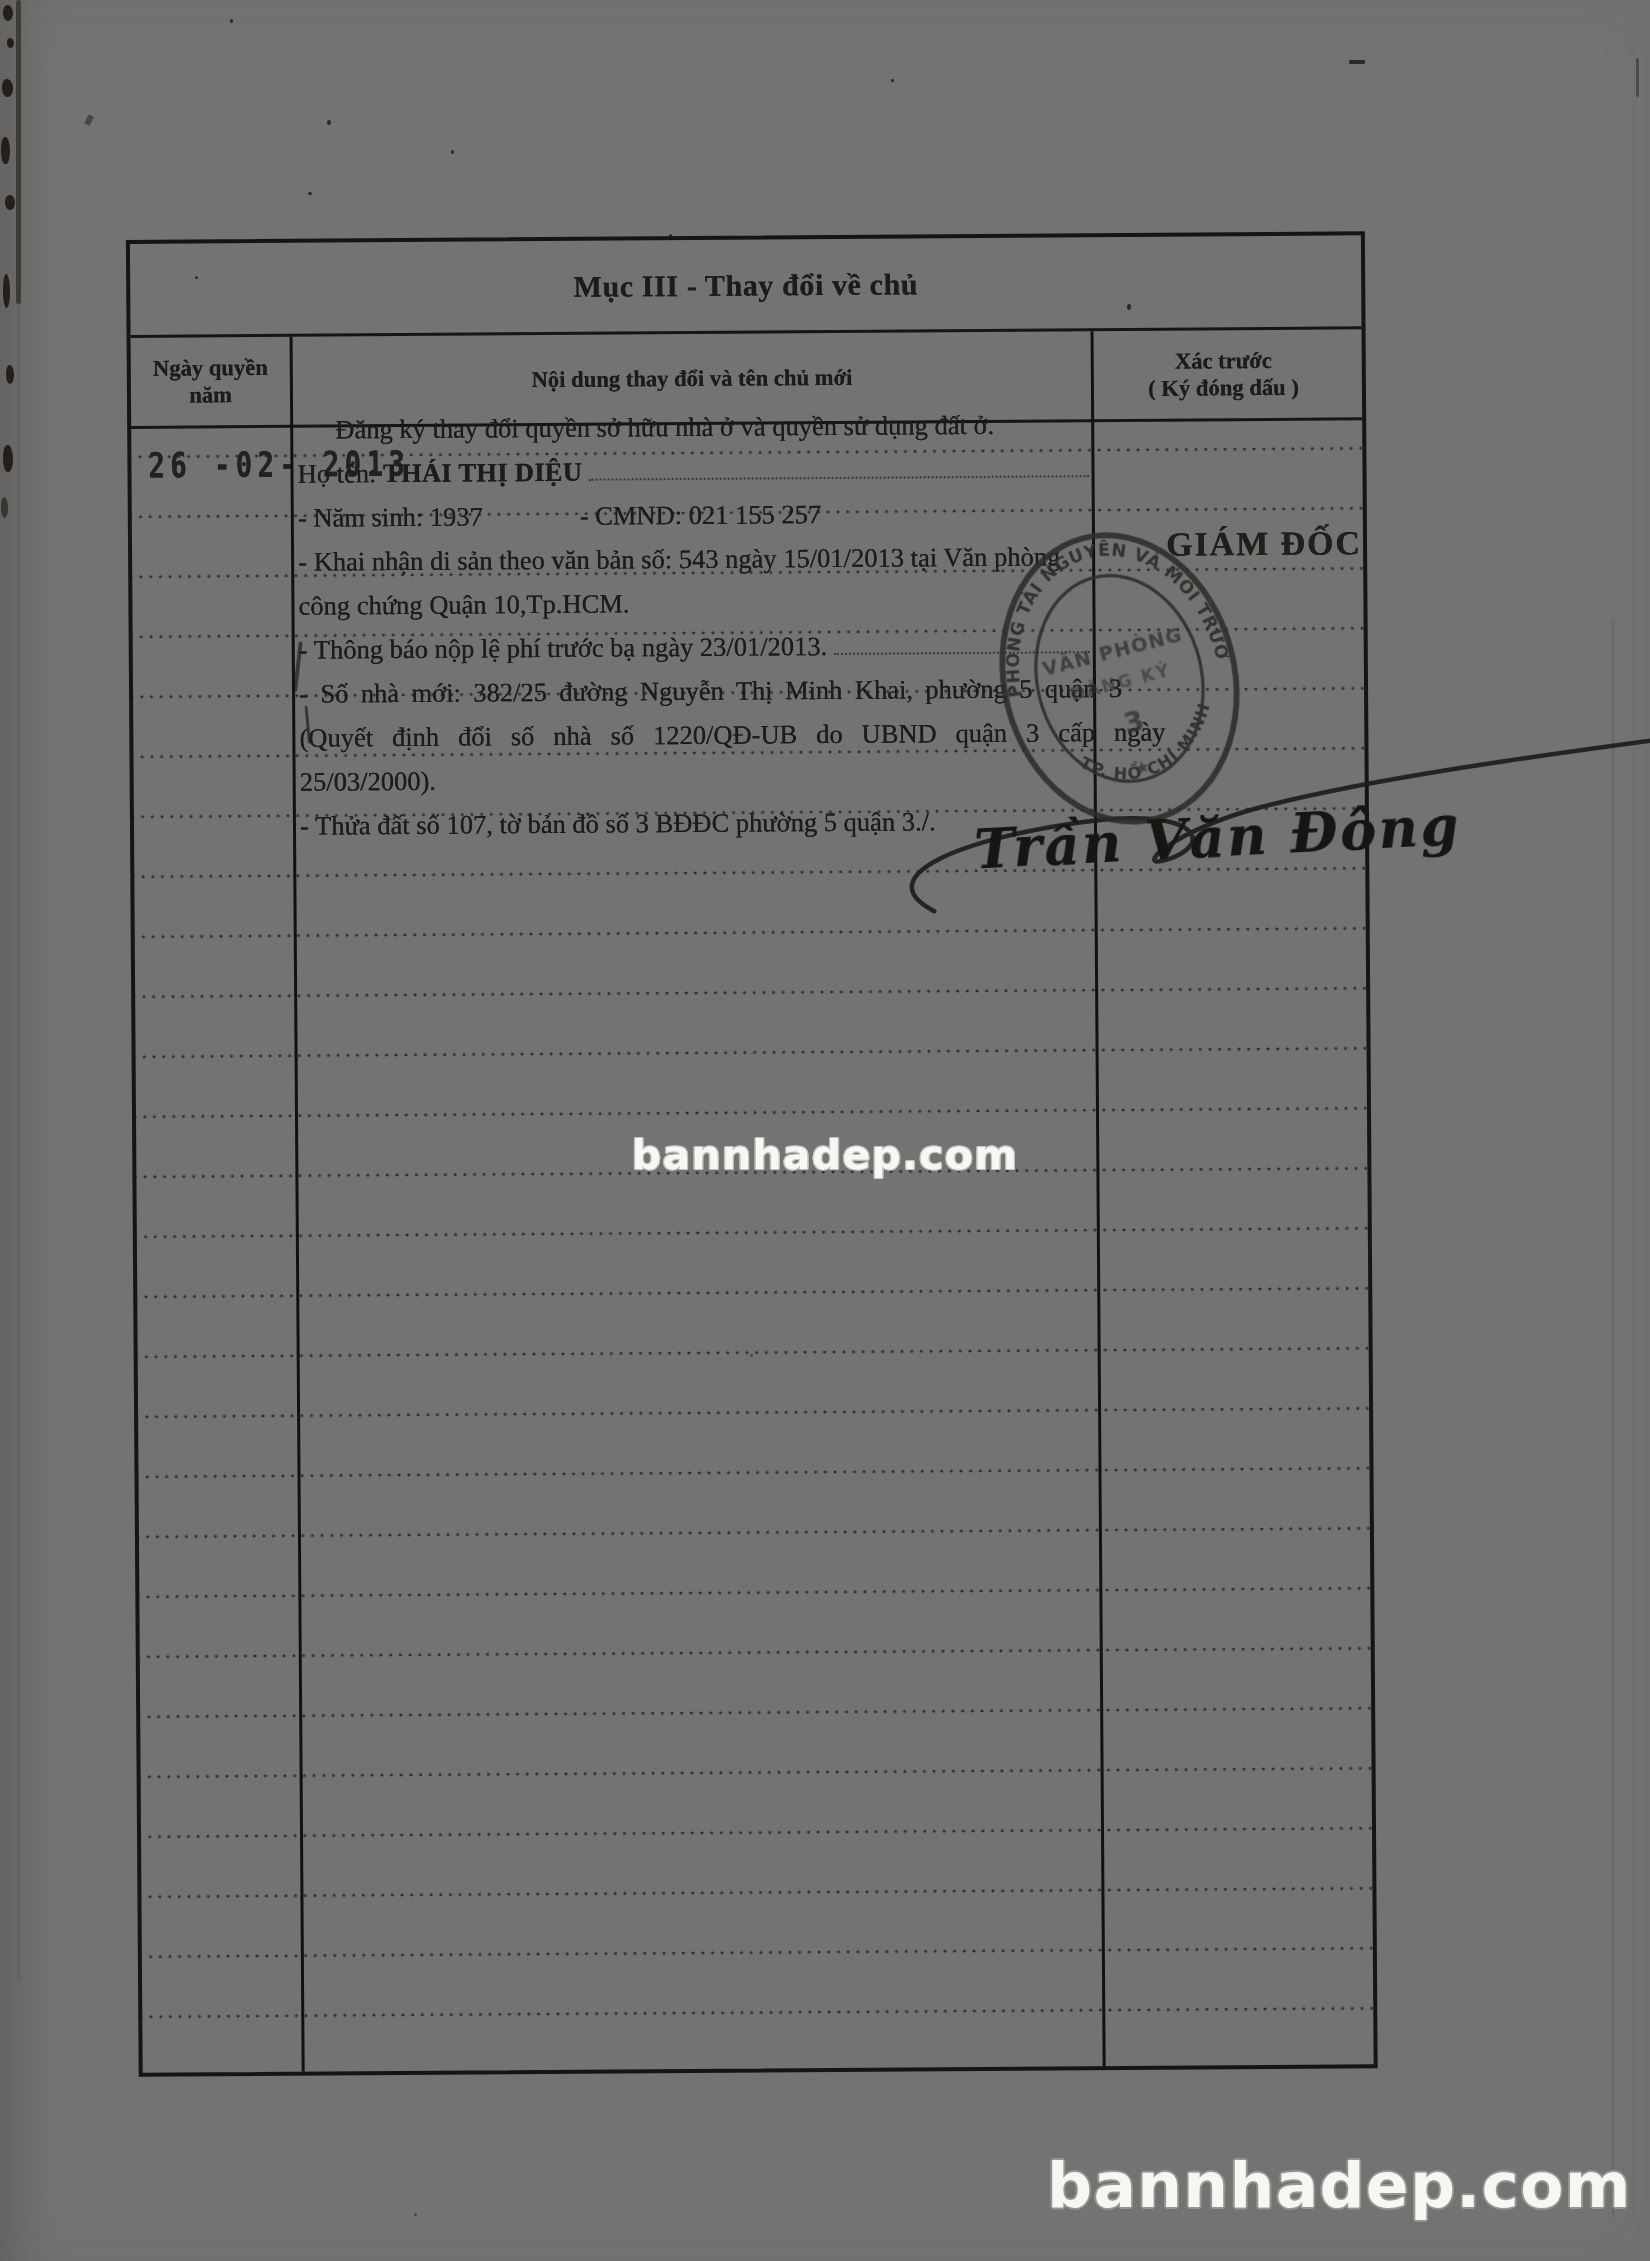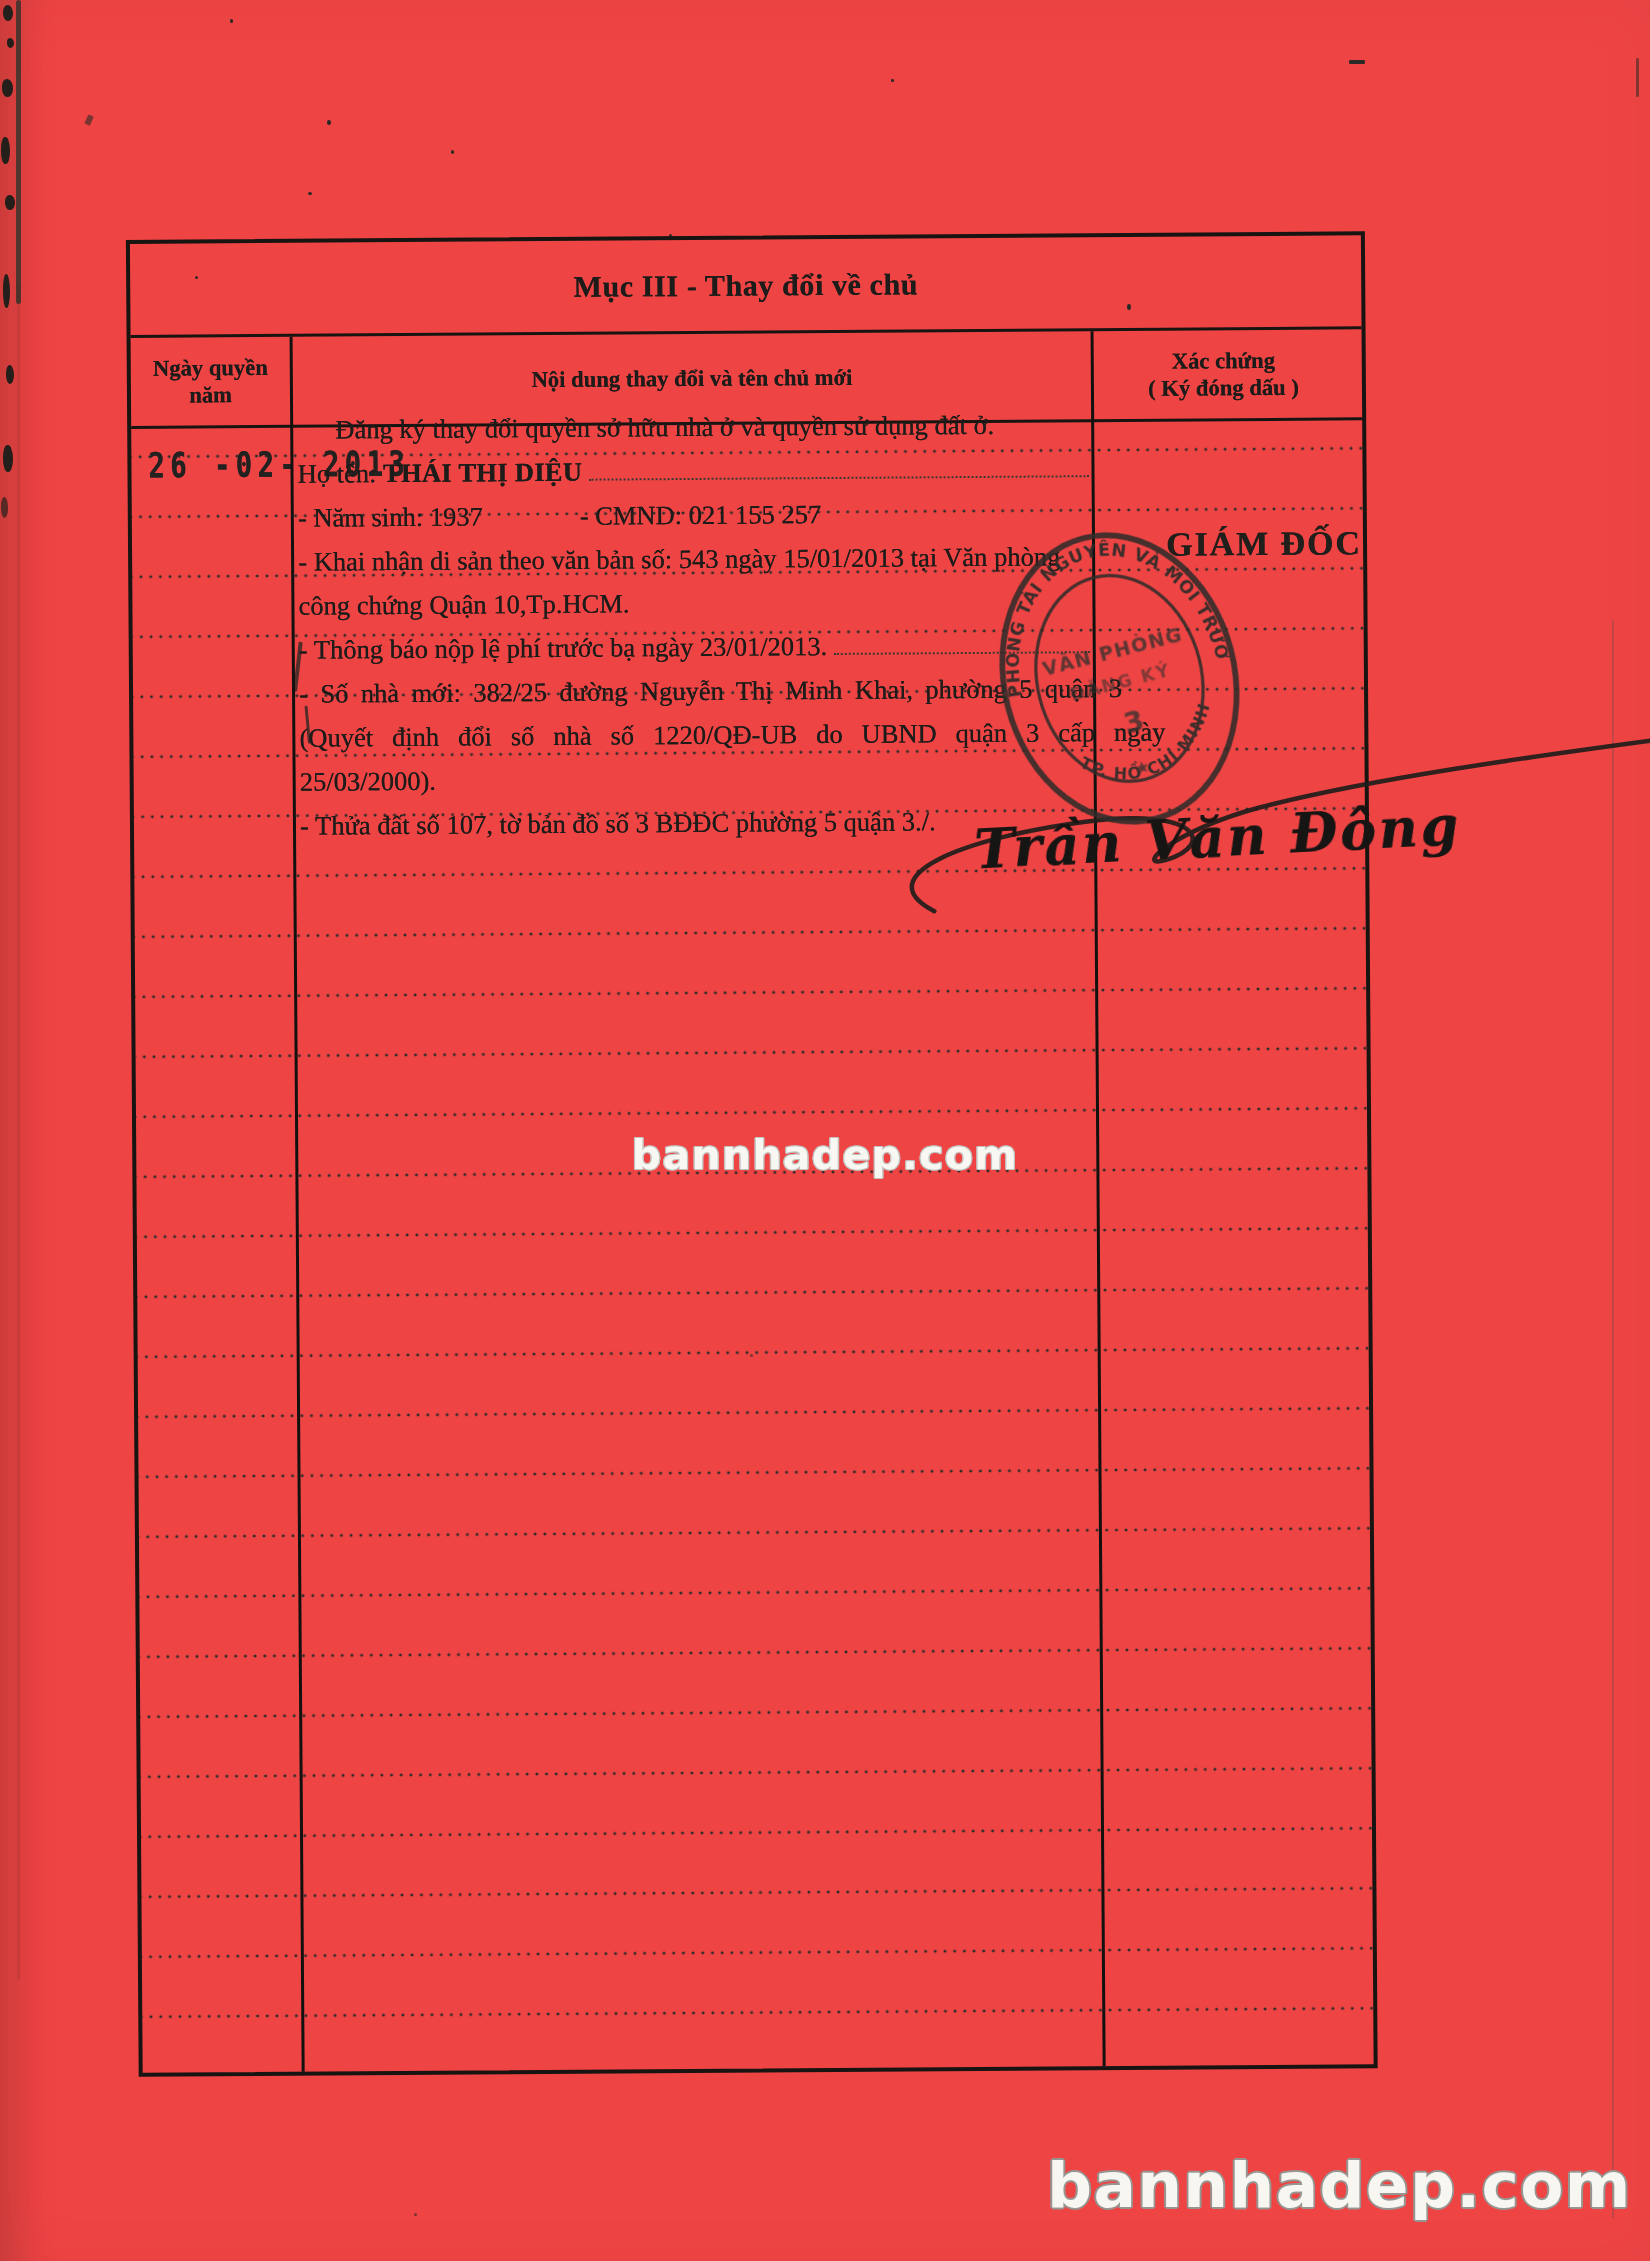--- a/index.html
+++ b/index.html
@@ -1,17 +1,17 @@
 <!DOCTYPE html>
 <html style="font-size:10.3px"><head>
 <meta charset="utf-8">
 <style>
   html,body{margin:0;padding:0;background:#e9e7e2;}
   .page{
-    position:relative;width:1651px;height:2261px;background:#ef4444;overflow:hidden;
+    position:relative;width:1651px;height:2261px;background:#737373;overflow:hidden;
     font-family:"Liberation Serif","DejaVu Serif",serif;color:#1e1c1a;
     box-shadow:inset 0 0 58px rgba(60,50,40,.05), inset 58px 0 45px -45px rgba(30,25,20,.20);
   }
   
   .edge-streak{position:absolute;left:15.5px;top:0;width:5.8px;height:304px;background:#39322b;border-radius:3.9px;opacity:.85;}
   .edge-fade{position:absolute;left:17px;top:285px;width:3.2px;height:1695px;background:rgba(40,35,30,.10);}
   .blob{position:absolute;background:#241f1b;border-radius:45% 55% 50% 50%;}
   .speck{position:absolute;background:#2c2a27;border-radius:50%;}
   .dash{position:absolute;background:#2c2a27;border-radius:1.3px;}
   .faint-rule{position:absolute;left:1612px;top:620px;width:1.9px;height:1598px;background:rgba(80,78,75,.28);}
@@ -109,21 +109,21 @@
 
     <div class="row-header">
       <div class="hcell c1">
         <span>Ngày quyền</span>
         <span>năm</span>
       </div>
       <div class="hcell c2">
         <span>Nội dung thay đổi và tên chủ mới</span>
       </div>
       <div class="hcell c3">
-        <span>Xác chứng</span>
+        <span>Xác trước</span>
         <span>( Ký đóng dấu )</span>
       </div>
     </div>
 
     <div class="vline v1"></div>
     <div class="vline v2"></div>
 
     <div class="body">
 
       <div class="date-stamp">26 -02- 2013</div>

